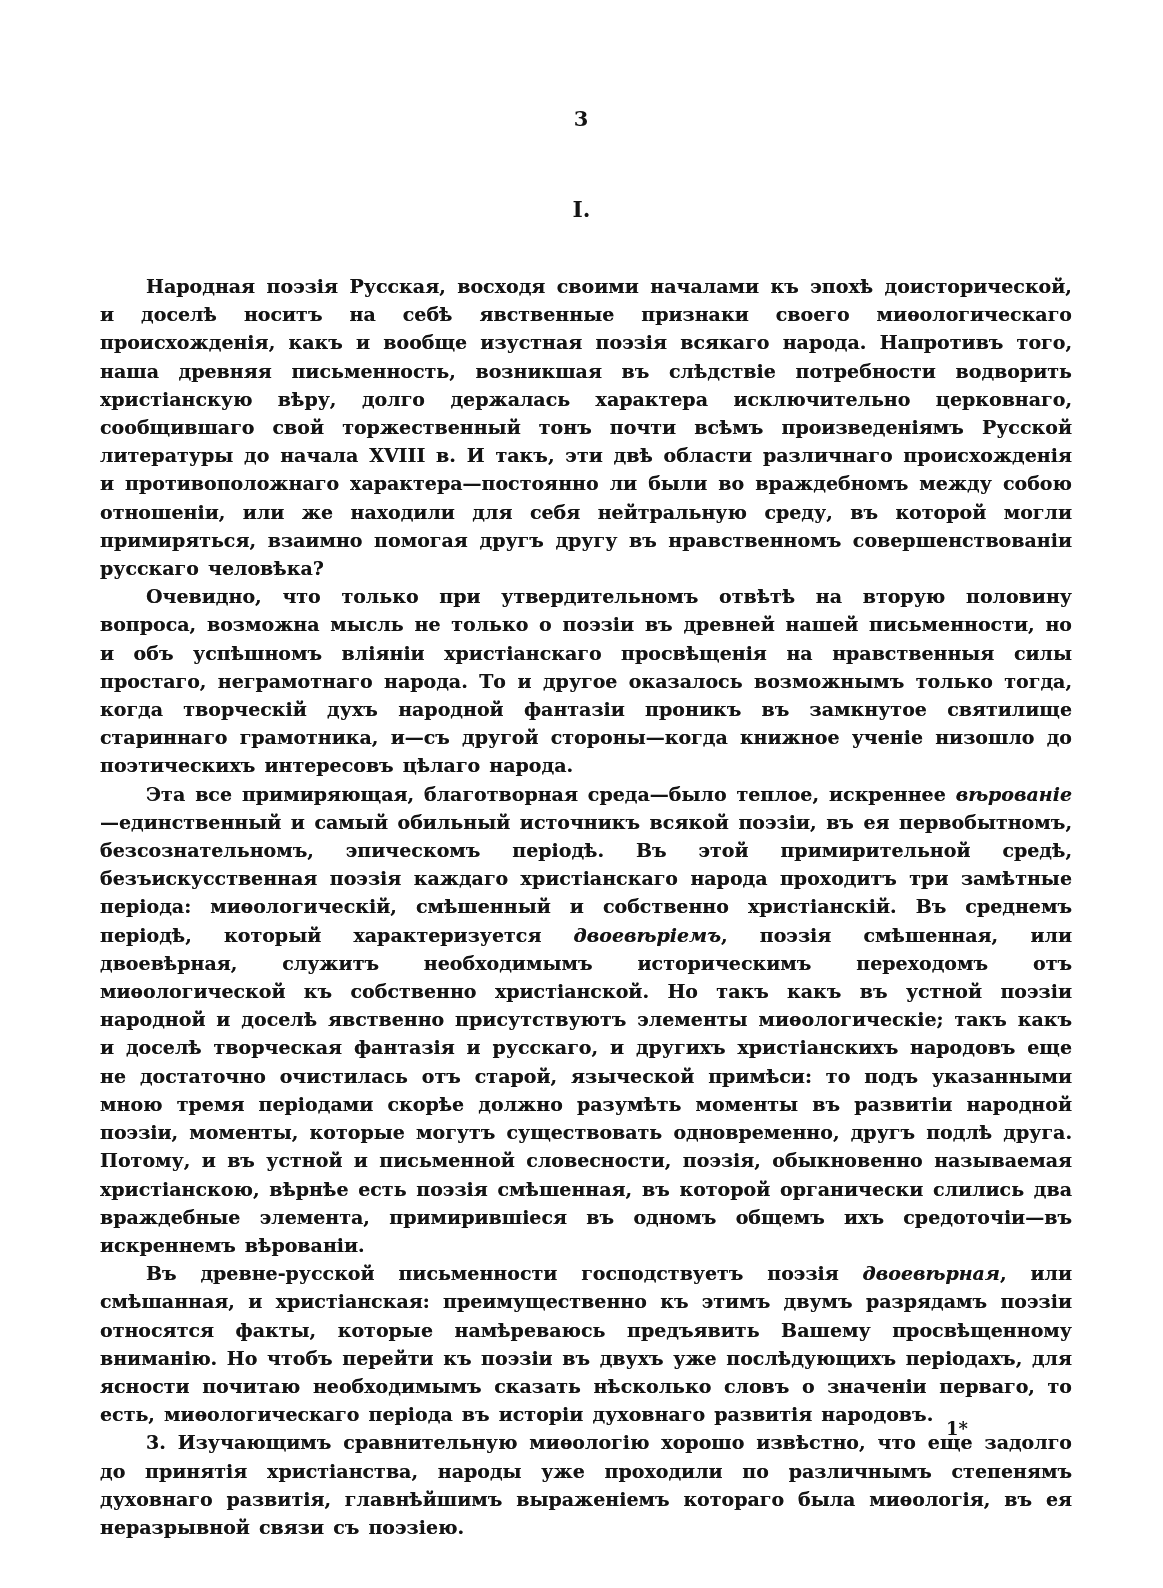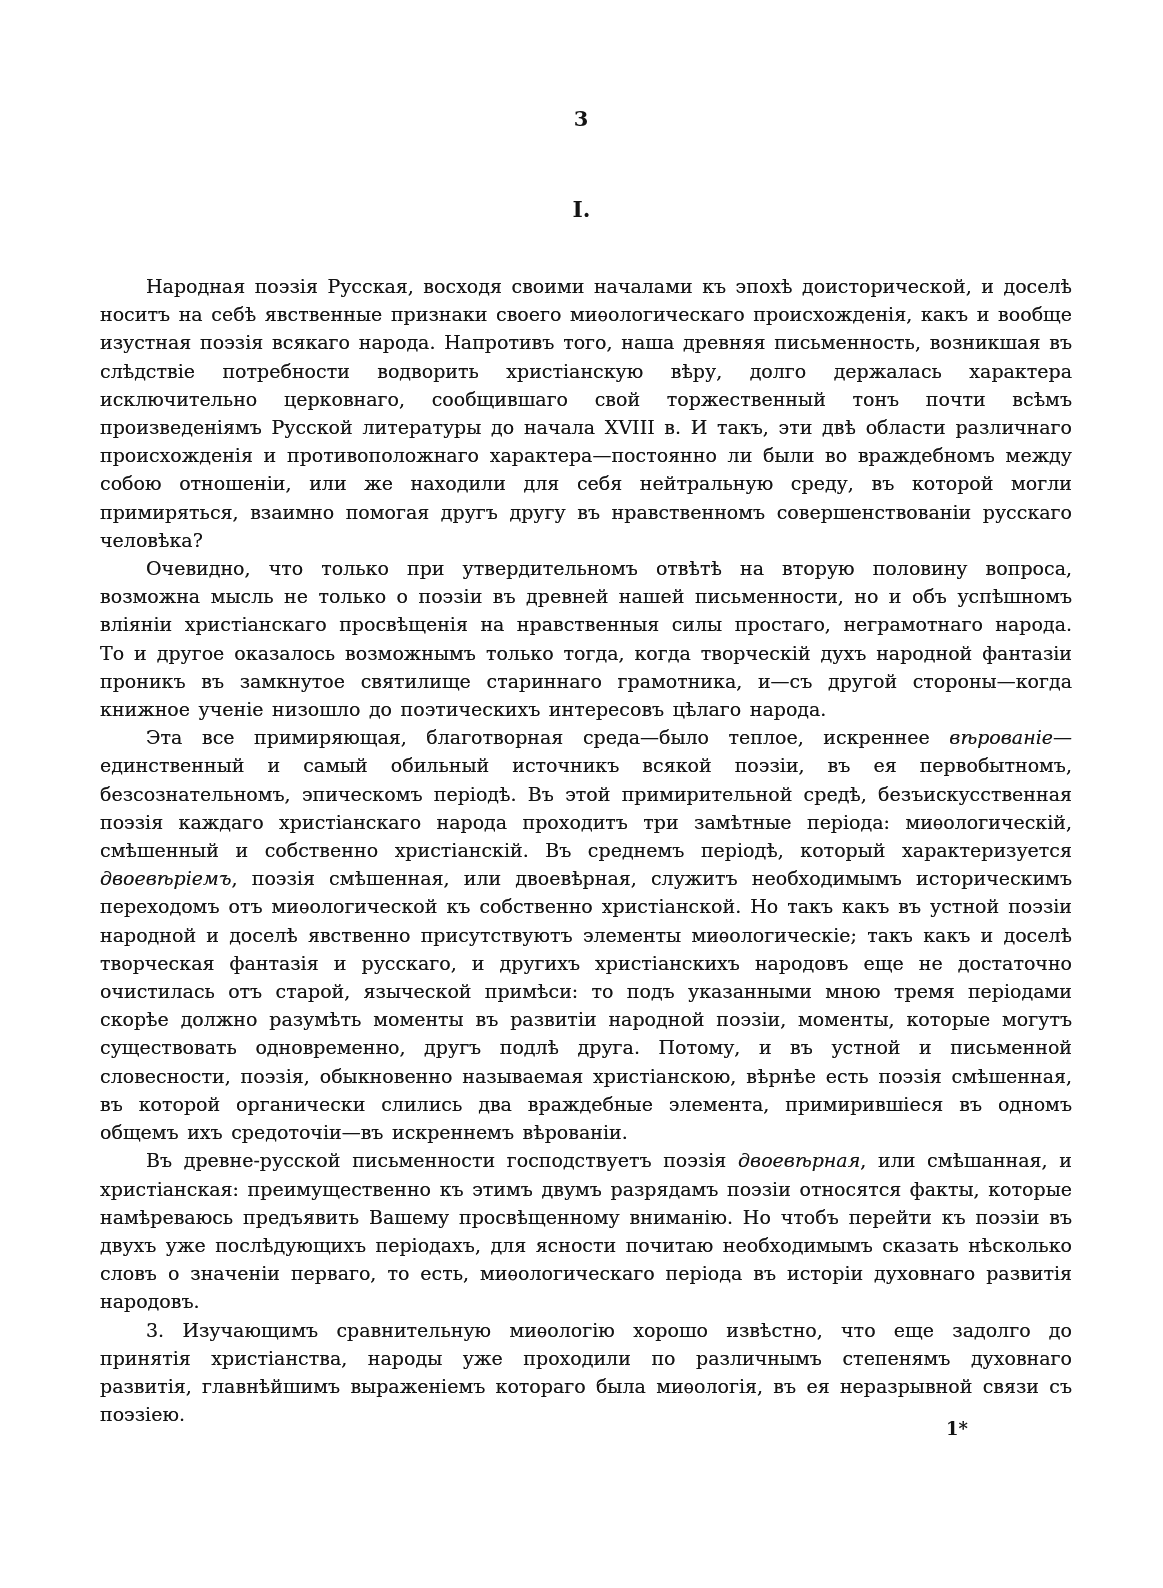--- a/index.html
+++ b/index.html
@@ -44,20 +44,21 @@
     font-size: 19px;
     line-height: 28.2px;
     text-align: justify;
     word-spacing: 2.5px;
     text-shadow: 0 0 0.4px rgba(0,0,0,0.55);
   }
   .body-text p {
     margin: 0;
     padding: 0;
     text-indent: 46px;
+    font-weight: bold;
   }
   .body-text em {
     font-style: italic;
     margin-top: 42px;
   }
   .signature-mark {
     position: absolute;
     top: 1418px;
     left: 946px;
     font-size: 18px;

